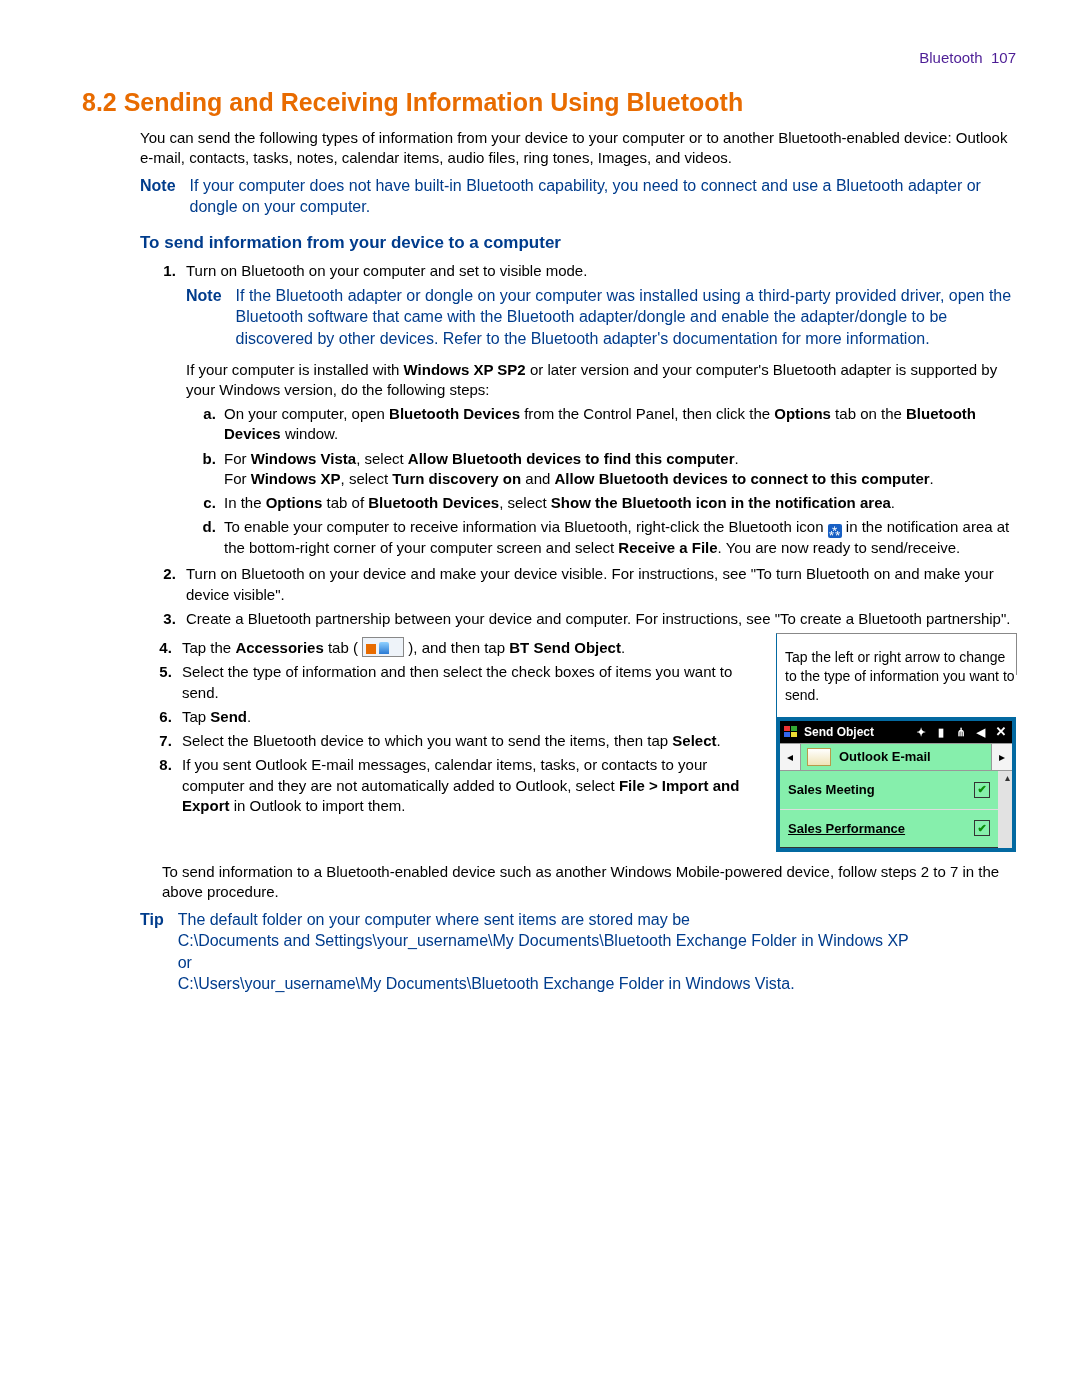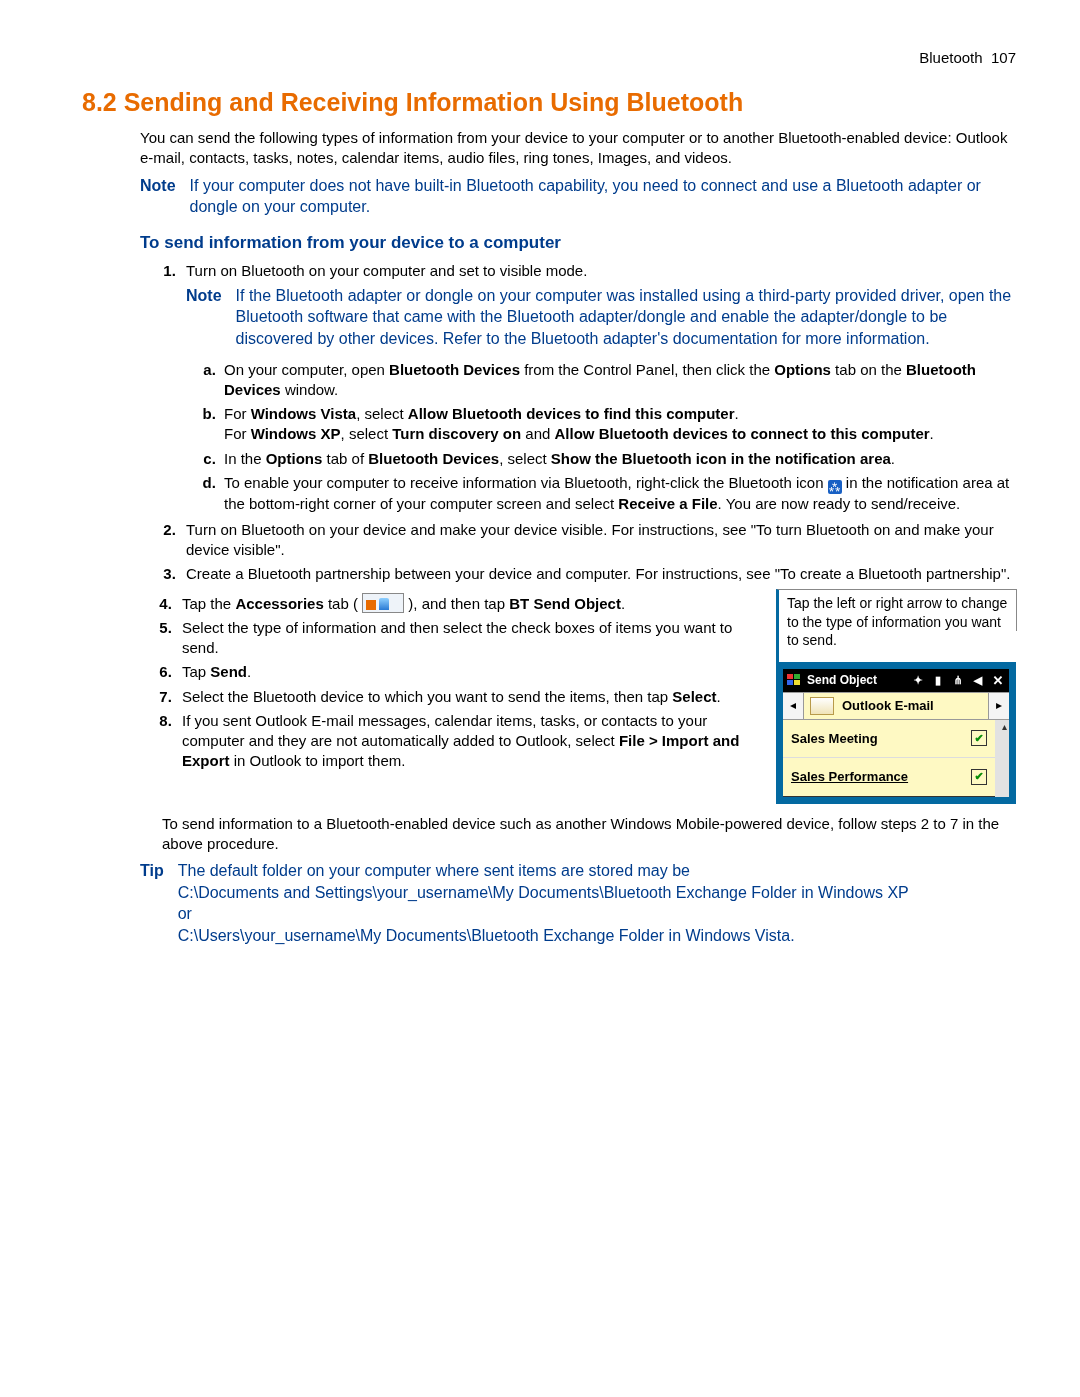--- a/index.html
+++ b/index.html
@@ -10,21 +10,21 @@
     background: #fff;
     margin: 0;
     width: 1080px;
   }
   .page {
     padding: 48px 64px 60px 82px;
     position: relative;
   }
   .page-header {
     text-align: right;
-    color: #000000;
+    color: #4c1d95;
     font-size: 15px;
     margin-bottom: 18px;
   }
   h1.sec {
     color: #e86b00;
     font-size: 25px;
     font-weight: 700;
     margin: 0 0 8px 0;
   }
   .intro { margin: 0 0 6px 58px; }
@@ -65,36 +65,36 @@
     align-items: flex-start;
   }
   .two-col .left { flex: 1 1 auto; }
   .two-col .right { flex: 0 0 240px; }
 
   .fig-box {
     font-size: 14px;
   }
   .fig-caption {
     border-top: 1px solid #888;
-    border-left: 3px solid #0369a1;
-    padding: 4px 0 14px 8px;
+    border-left: 1px solid #0369a1;
+    padding: 14px 0 14px 8px;
     position: relative;
     margin-bottom: -2px;
   }
   .fig-caption::after {
     content: "";
     position: absolute;
     right: -1px; top: -1px;
     width: 1px; height: 42px;
     background: #888;
   }
 
   .device {
-    border: 7px solid #0369a1;
-    background: #fef9c3;
+    border: 4px solid #0369a1;
+    background: #86efac;
     font-family: Arial, sans-serif;
   }
   .titlebar {
     background: #000;
     color: #fff;
     display: flex;
     align-items: center;
     gap: 6px;
     padding: 3px 4px;
     font-size: 12px;
@@ -236,20 +236,23 @@
   </div>
 
   <h2 class="sub">To send information from your device to a computer</h2>
 
   <ol class="num">
     <li>
       <span>Turn on Bluetooth on your computer and set to visible mode.</span>
       <div class="note-row nested">
         <span class="label">Note</span>
         <span class="body">If the Bluetooth adapter or dongle on your computer was installed using a third-party provided driver, open the Bluetooth software that came with the Bluetooth adapter/dongle and enable the adapter/dongle to be discovered by other devices. Refer to the Bluetooth adapter's documentation for more information.</span>
+      </div>
+      <div class="post-note">
+        <span>If your computer is installed with </span><b>Windows XP SP2</b><span> or later version and your computer's Bluetooth adapter is supported by your Windows version, do the following steps:</span>
       </div>
       <ol class="alpha">
         <li>
           <span>On your computer, open </span><b>Bluetooth Devices</b><span> from the Control Panel, then click the </span><b>Options</b><span> tab on the </span><b>Bluetooth Devices</b><span> window.</span>
         </li>
         <li>
           <span>For </span><b>Windows Vista</b><span>, select </span><b>Allow Bluetooth devices to find this computer</b><span>.</span><br>
           <span>For </span><b>Windows XP</b><span>, select </span><b>Turn discovery on</b><span> and </span><b>Allow Bluetooth devices to connect to this computer</b><span>.</span>
         </li>
         <li>

